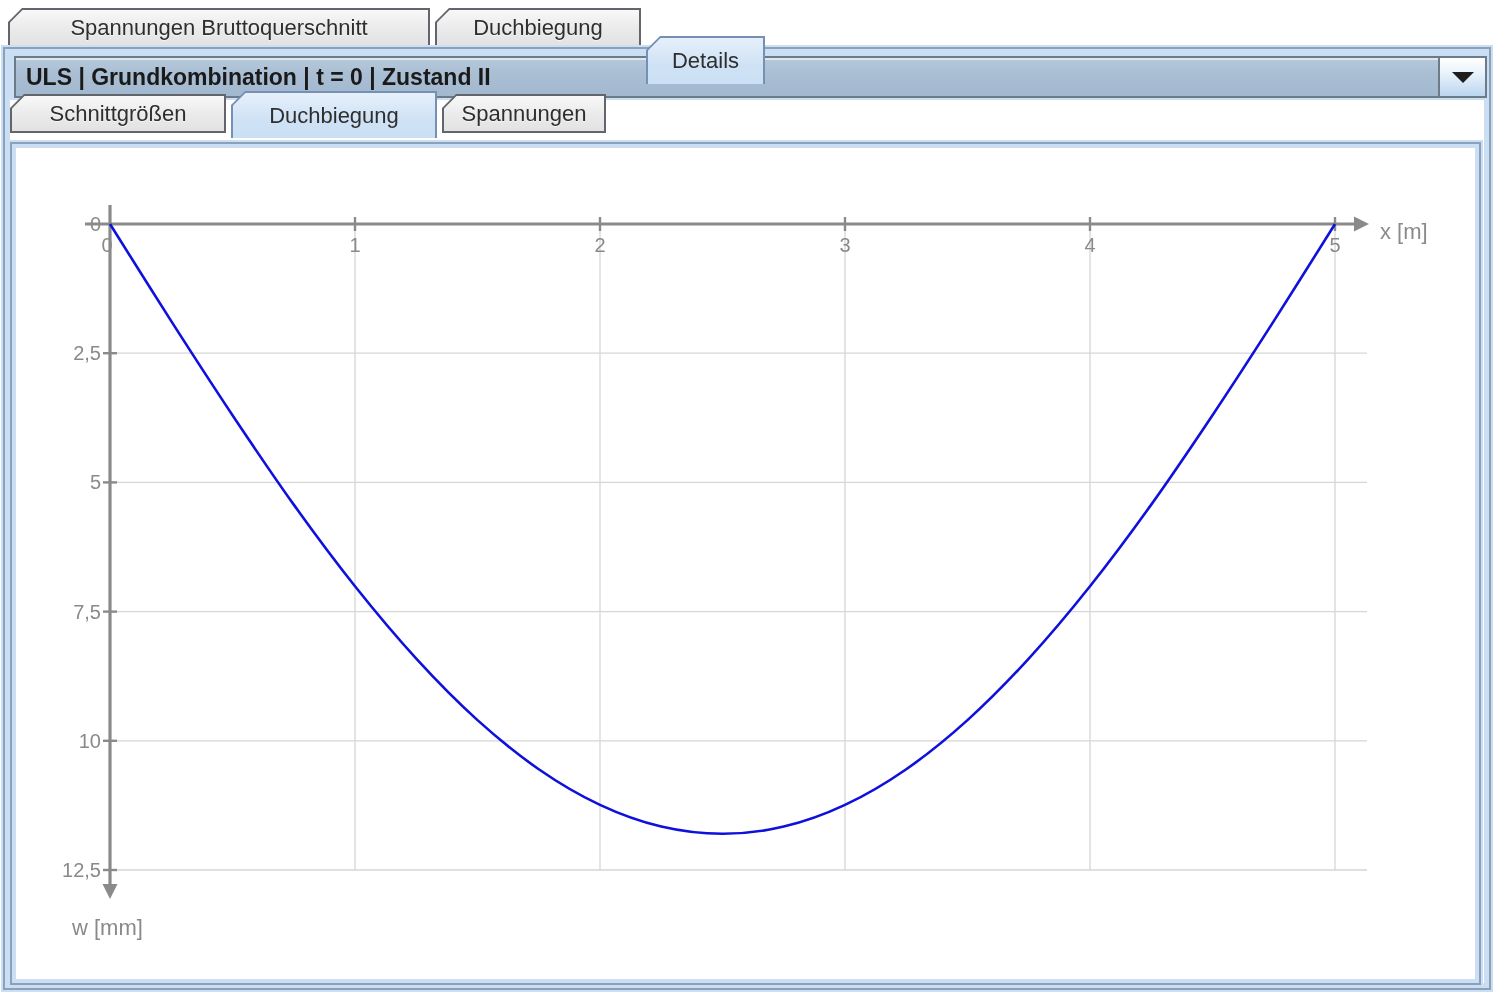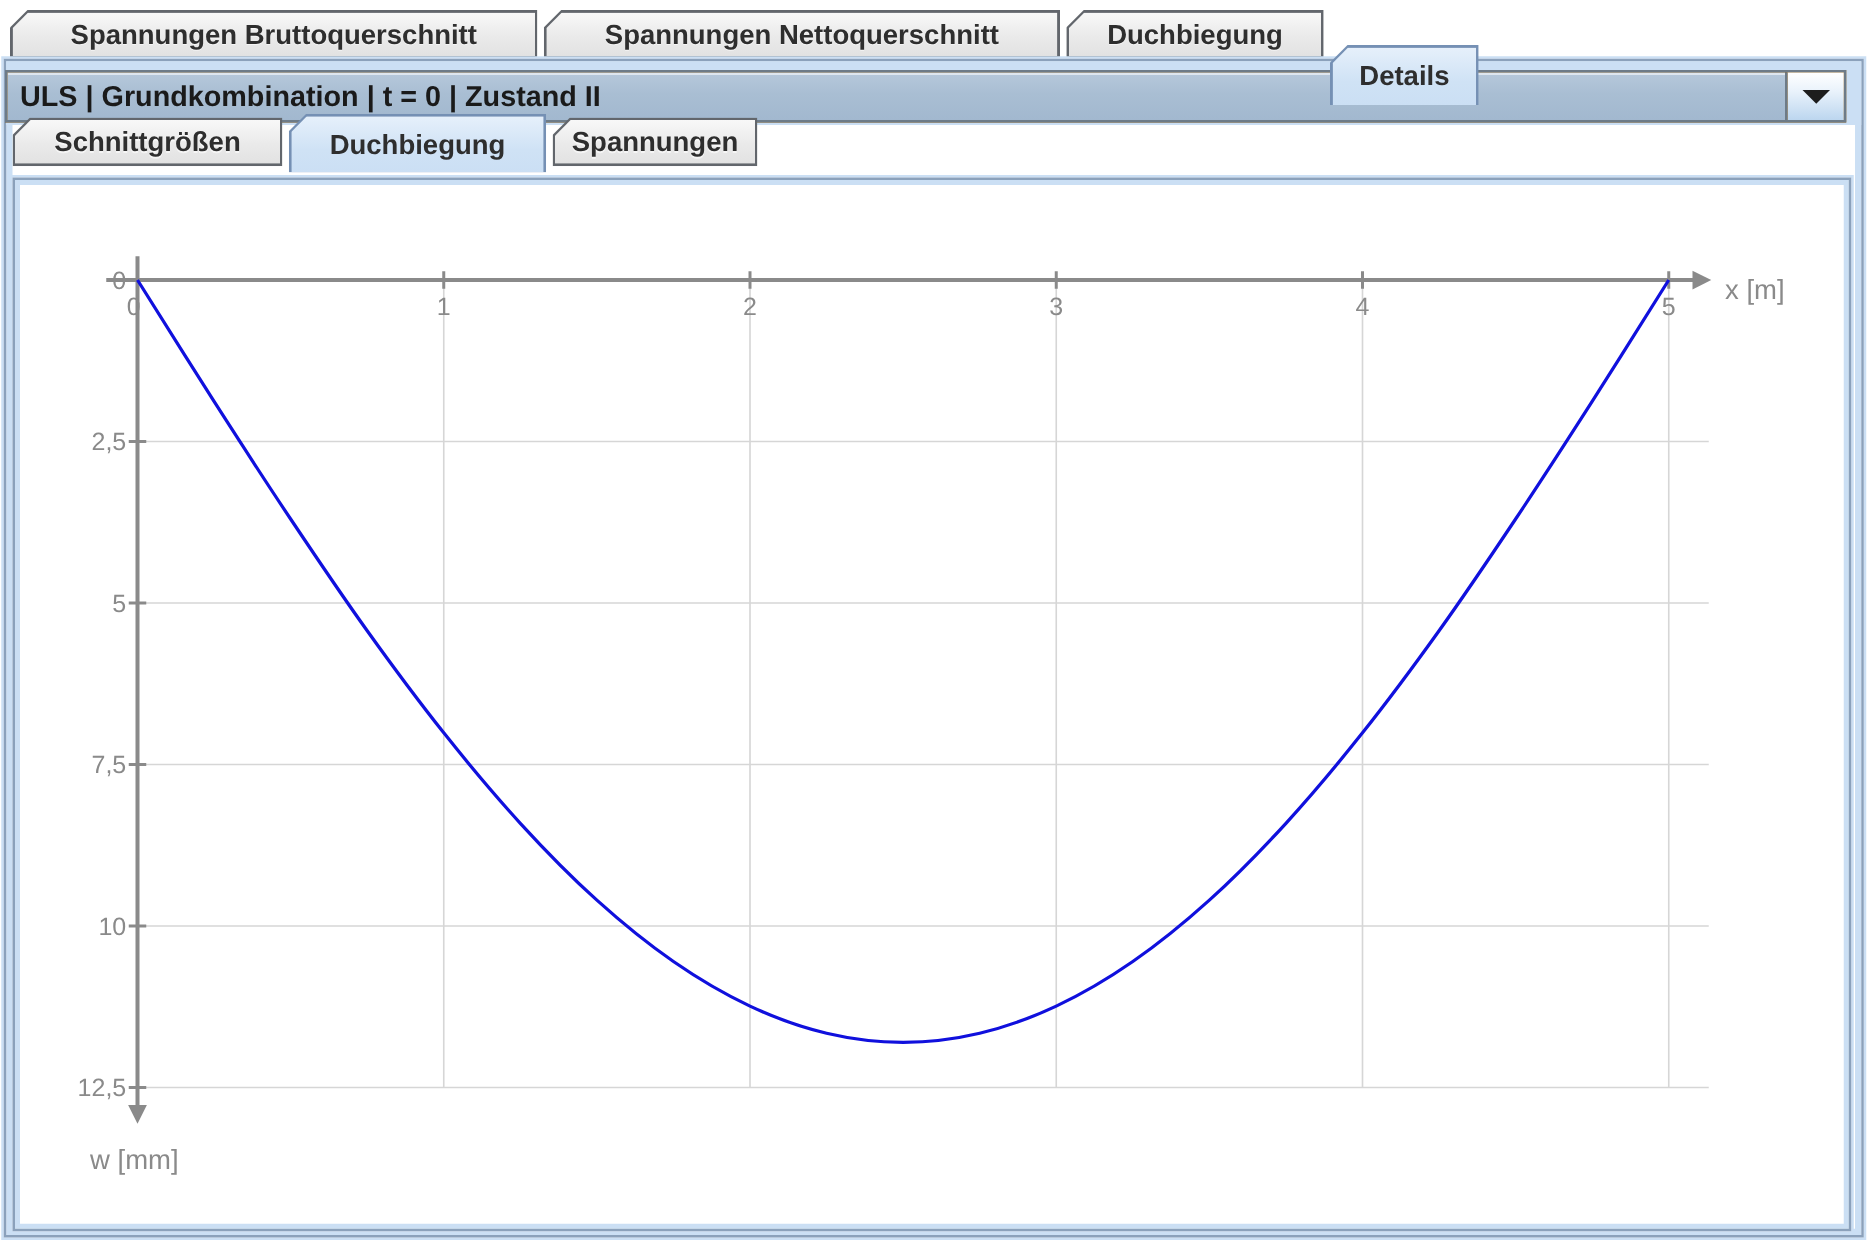--- a/index.html
+++ b/index.html
@@ -10,21 +10,21 @@
   .tab {
     position:relative; height:39px; cursor:pointer;
     clip-path:polygon(14px 0, 100% 0, 100% 100%, 0 100%, 0 14px);
     background:#62666c;
   }
   .tab .fill {
     position:absolute; inset:2px;
     clip-path:polygon(12.5px 0, 100% 0, 100% 100%, 0 100%, 0 12.5px);
     background:linear-gradient(180deg,#f8f8f8 0%,#eaeaea 55%,#e2e2e2 100%);
     display:flex; align-items:center; justify-content:center;
-    font-weight:bold; font-size:22px; color:#2e2e2e;
+    font-weight:normal; font-size:22px; color:#2e2e2e;
     text-shadow:0 1px 0 rgba(255,255,255,.6);
   }
   .tab.selected { background:#7590b4; margin-top:-3px; z-index:6; }
   .tab.selected .fill {
     inset:2px 2px 0 2px;
     background:linear-gradient(180deg,#e6f0fb 0%,#cfe2f5 60%,#cbdff4 100%);
     text-shadow:none;
   }
   .tabrow { position:absolute; display:flex; gap:5px; align-items:flex-start; height:39px; }
   .tabrow-outer { left:8px; top:8px; }
@@ -45,23 +45,23 @@
   }
   .inner-pane {
     position:absolute; left:10px; top:142px; width:1471px; height:843px;
     background:#ffffff; border:2px solid #8ba1bb;
     box-shadow:0 0 0 2px #cbdff4, inset 0 0 0 4px #cbdff4;
     z-index:3;
   }
 
   
   .combo {
-    position:absolute; left:4px; top:56px; width:1473px; height:42px;
+    position:absolute; left:14px; top:56px; width:1473px; height:42px;
     border:2px solid #6d7b88; display:flex; z-index:4; cursor:pointer;
-    background:#a16207;
+    background:#d946ef;
   }
   .combo .value {
     flex:1; display:flex; align-items:center; padding-left:10px;
     background:linear-gradient(180deg,#b6c8db 0%,#a9bed3 45%,#a2b8cf 100%);
     box-shadow:inset 0 2px 0 rgba(255,255,255,.55);
     font-weight:bold; font-size:23px; color:#1a1a1a;
     white-space:nowrap; overflow:hidden;
   }
   .combo .btn {
     width:47px; border-left:2px solid #6d7b88;
@@ -84,25 +84,20 @@
 <div class="app">
 
   <div class="outer-pane"></div>
   <div class="top-band"></div>
   <div class="inner-pane"></div>
 
   <div class="tabrow tabrow-outer">
     <div class="tab" style="width:422px">
       <div class="fill">
           <span>Spannungen Bruttoquerschnitt</span>
-        </div>
-    </div>
-    <div class="tab" style="width:413px">
-      <div class="fill">
-          <span>Spannungen Nettoquerschnitt</span>
         </div>
     </div>
     <div class="tab" style="width:206px">
       <div class="fill">
           <span>Duchbiegung</span>
         </div>
     </div>
     <div class="tab selected" style="width:119px">
       <div class="fill">
           <span>Details</span>

